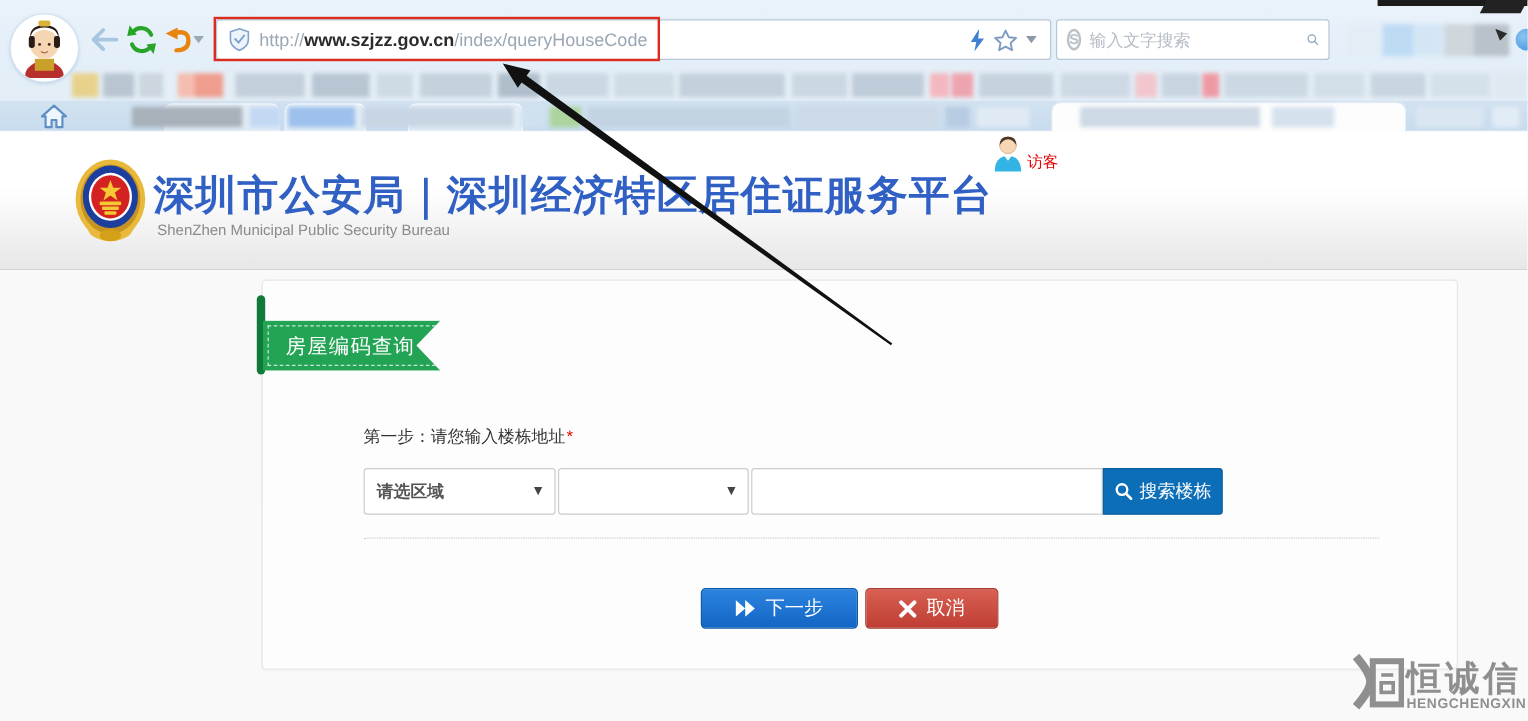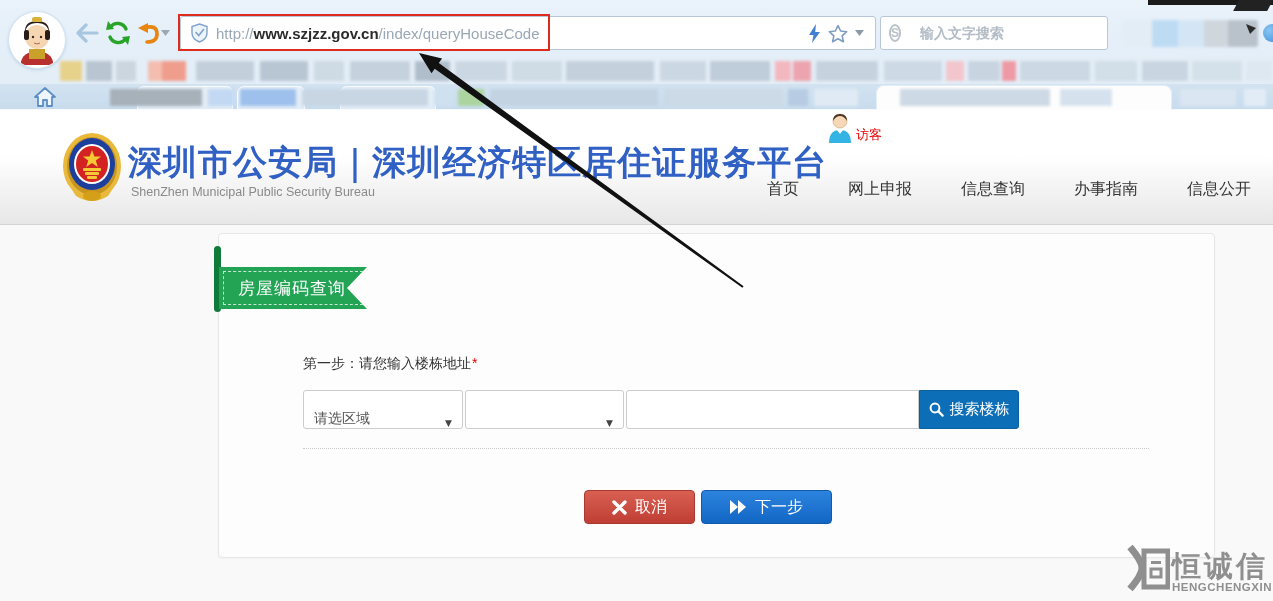--- a/index.html
+++ b/index.html
@@ -17,22 +17,22 @@
   .navbtn { position:absolute; top:18px; width:30px; height:30px; display:flex; align-items:center; justify-content:center; }
   .addressbar { position:absolute; left:180px; top:16px; width:696px; height:34px; background:#fff;
             border:1px solid #b7c7d8; border-radius:3px; display:flex; align-items:center; padding-left:10px; }
   .url { font-size:15px; color:#9aa7b5; margin-left:8px; white-space:nowrap; }
   .url b { color:#2b2b2b; font-weight:bold;margin-top:28px; }
   .red-box { position:absolute; left:178px; top:14px; width:372px; height:37px;
             border:2px solid #dd2c1e; z-index:6; pointer-events:none; }
   .addr-icons { position:absolute; left:808px; top:16px; height:34px; display:flex; align-items:center; gap:7px; }
   .searchbox { position:absolute; left:880px; top:16px; width:228px; height:34px; background:#fff;
             border:1px solid #b7c7d8; border-radius:3px; display:flex; align-items:center; padding:0 8px; }
-  .searchbox input { border:none; outline:none; flex:1; font-size:14px; color:#0369a1; margin-left:19px;
-            font-family:inherit; background:transparent;font-weight:bold; }
+  .searchbox input { border:none; outline:none; flex:1; font-size:14px; color:#0369a1; margin-left:7px;
+            font-family:inherit; background:transparent; }
   .searchbox input::placeholder { color:#b3bcc6; }
   .slogo { width:18px; height:18px; border-radius:50%; border:2px solid #b9c1c9; color:#b9c1c9;
             font-size:12px; font-weight:bold; display:flex; align-items:center; justify-content:center; }
   .blur-strip { filter:blur(1.6px); }
   .blk { position:absolute; border-radius:1px; }
   .top-dark { position:absolute; right:0; top:0; width:125px; height:5px; background:#1b1b1b; }
   .top-dark2 { position:absolute; right:0; top:0; width:34px; height:11px; background:#222;
             transform:skewX(-28deg); transform-origin:top right; }
   .right-pill { position:absolute; left:1122px; top:20px; width:136px; height:27px; border-radius:3px; overflow:hidden; }
   .blue-sliver { position:absolute; left:1263px; top:24px; width:18px; height:18px; border-radius:50%;
@@ -64,22 +64,22 @@
             background:#0f7a3a; border-radius:4px; }
   .ribbon { position:absolute; left:0px; top:33px; width:148px; height:42px; background:#23a455;
             clip-path:polygon(0 0, 100% 0, calc(100% - 20px) 50%, 100% 100%, 0 100%); }
   .ribbon-inner { position:absolute; inset:4px; border:1px dashed rgba(255,255,255,.75);
             display:flex; align-items:center; padding-left:14px; }
   .ribbon-inner span { color:#fff; font-size:17px; letter-spacing:1px; }
   .step-label { position:absolute; left:84px; top:121px; font-size:14px; color:#333; }
   .step-label .req { color:#e60000; margin-left:1px; }
   .controls { position:absolute; left:84px; top:156px; height:39px; display:flex; }
   .sel { width:160px; height:39px; background:#fff; border:1px solid #ccc; border-radius:3px;
-            display:flex; align-items:flex-end; justify-content:space-between; padding:0 10px;
-            font-size:14px; color:#555; margin-right:2px; cursor:pointer; }
+            display:flex; align-items:center; justify-content:space-between; padding:0 10px;
+            font-size:14px; color:#555; margin-right:2px; cursor:pointer;font-weight:bold; }
   .sel .caret { font-family:"DejaVu Sans",sans-serif; font-size:9px; color:#444; }
   .addr-input { width:293px; height:39px; background:#fff; border:1px solid #ccc; border-radius:3px 0 0 3px;
             padding:0 10px; font-size:14px; font-family:inherit; outline:none; }
   .search-btn { width:100px; height:39px; background:#0d6eb8; border:1px solid #0a5f9f; border-radius:0 3px 3px 0;
             color:#fff; font-size:15px; display:flex; align-items:center; justify-content:center; gap:6px; cursor:pointer; }
   .dotted { position:absolute; left:84px; top:214px; width:846px; border-top:1px dotted #c9c9c9; }
   .actions { position:absolute; left:365px; top:256px; display:flex; gap:6px; }
   .btn { height:34px; border-radius:4px; color:#fff; font-size:16px; display:flex; align-items:center;
             justify-content:center; gap:8px; cursor:pointer; }
   .btn-next { width:131px; background:linear-gradient(#2c84de,#1266c4); border:1px solid #1159ab; }
@@ -269,27 +269,20 @@
       <div class="visitor">
         <svg width="26" height="32" viewBox="0 0 26 32">
           <circle cx="13" cy="9" r="7" fill="#f6d7b6" stroke="#d9b38c" stroke-width="0.8"></circle>
           <path d="M13 2 Q6 2 6 9 Q9 4 13 4 Q17 4 20 9 Q20 2 13 2" fill="#4a3526"></path>
           <path d="M2 31 Q2 18 13 18 Q24 18 24 31 Z" fill="#34b4e4"></path>
           <path d="M10 18 L13 22 L16 18" fill="#fff"></path>
         </svg>
         <span class="visitor-label">访客</span>
       </div>
 
-      <div class="sitenav">
-        <span>首页</span>
-        <span>网上申报</span>
-        <span>信息查询</span>
-        <span>办事指南</span>
-        <span>信息公开</span>
-      </div>
     </div>
 
     <div class="content">
       <div class="card">
         <div class="ribbon-fold"></div>
         <div class="ribbon">
           <div class="ribbon-inner">
             <span>房屋编码查询</span>
           </div>
         </div>
@@ -313,33 +306,33 @@
               <circle cx="6" cy="6" r="4.4" fill="none" stroke="#fff" stroke-width="2"></circle>
               <line x1="9.4" y1="9.4" x2="13.6" y2="13.6" stroke="#fff" stroke-width="2.2" stroke-linecap="round"></line>
             </svg>
             <span>搜索楼栋</span>
           </div>
         </div>
 
         <div class="dotted"></div>
 
         <div class="actions">
-          <div class="btn btn-cancel">
-            <svg width="15" height="15" viewBox="0 0 15 15">
-              <path d="M2 2 L13 13 M13 2 L2 13" stroke="#fff" stroke-width="3.4" stroke-linecap="round"></path>
-            </svg>
-            <span>取消</span>
-          </div>
           <div class="btn btn-next">
             <svg width="17" height="14" viewBox="0 0 17 14">
               <polygon points="0,0 8,7 0,14" fill="#fff"></polygon>
               <polygon points="8,0 16,7 8,14" fill="#fff"></polygon>
             </svg>
             <span>下一步</span>
           </div>
+          <div class="btn btn-cancel">
+            <svg width="15" height="15" viewBox="0 0 15 15">
+              <path d="M2 2 L13 13 M13 2 L2 13" stroke="#fff" stroke-width="3.4" stroke-linecap="round"></path>
+            </svg>
+            <span>取消</span>
+          </div>
         </div>
       </div>
 
       <div class="watermark">
         <svg width="44" height="50" viewBox="0 0 44 50">
           <path d="M4 4 Q16 18 16 25 Q16 32 4 46" fill="none" stroke="#8f8f8f" stroke-width="7"></path>
           <rect x="18" y="8" width="24" height="36" fill="none" stroke="#8f8f8f" stroke-width="5"></rect>
           <rect x="25" y="18" width="10" height="3" fill="#8f8f8f"></rect>
           <rect x="25" y="26" width="10" height="8" fill="none" stroke="#8f8f8f" stroke-width="3"></rect>
         </svg>

